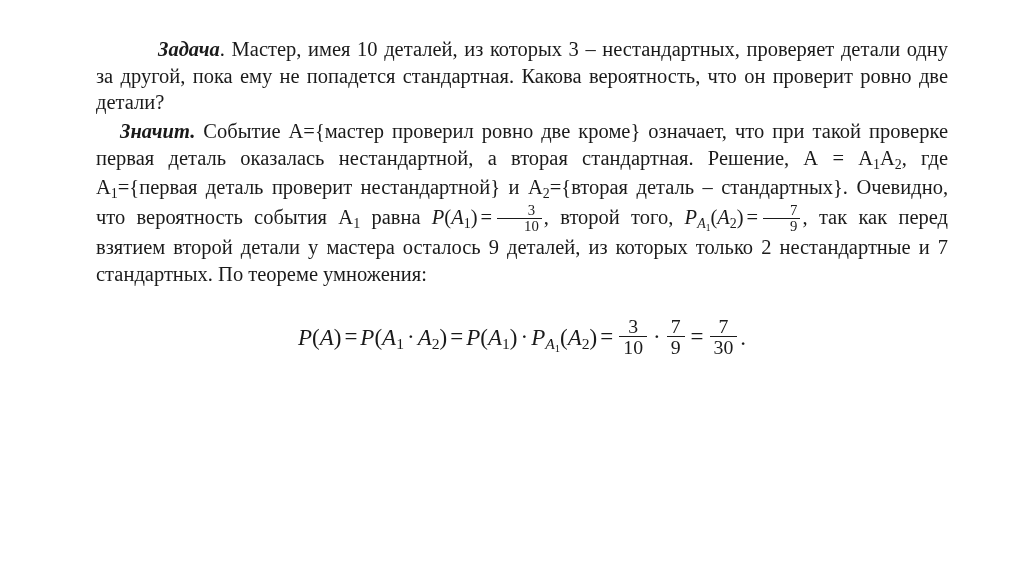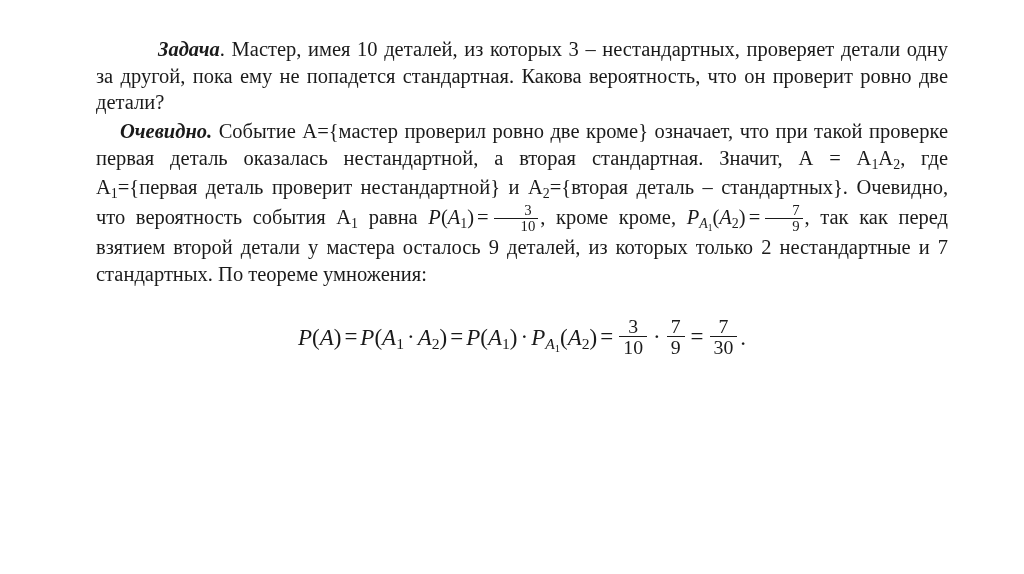--- a/index.html
+++ b/index.html
@@ -107,30 +107,30 @@
 
 <div class="page">
   <div class="content">
 
     <p class="para first">
       <span class="bold-italic">Задача</span><span>.</span>
       <span>Мастер, имея 10 деталей, из которых 3 – нестандартных, проверяет детали одну за другой, пока ему не попадется стандартная. Какова вероятность, что он проверит ровно две детали?</span>
     </p>
 
     <p class="para second">
-      <span class="bold-italic">Очевидно.</span>
+      <span class="bold-italic">Значит.</span>
       <span>Событие А={мастер проверил ровно две кроме} означает, что при такой проверке первая деталь оказалась нестандартной, а вторая стандартная.</span>
-      <span>Значит,</span>
+      <span>Решение,</span>
       <span class="nowrap"><span>А = А</span><sub>1</sub><span>А</span><sub>2</sub></span><span>, где</span>
       <span class="nowrap"><span>А</span><sub>1</sub><span>={первая деталь проверит нестандартной}</span></span>
       <span>и</span>
       <span class="nowrap"><span>А</span><sub>2</sub><span>={вторая деталь – стандартных}.</span></span>
       <span>Очевидно, что вероятность события А</span><sub>1</sub>
       <span>равна</span>
-      <span class="nowrap"><span class="mi">P</span><span>(</span><span class="mi">A</span><sub>1</sub><span>)</span><span class="op">=</span><span class="frac"><span class="num">3</span><span class="den">10</span></span></span><span>, кроме кроме,</span>
+      <span class="nowrap"><span class="mi">P</span><span>(</span><span class="mi">A</span><sub>1</sub><span>)</span><span class="op">=</span><span class="frac"><span class="num">3</span><span class="den">10</span></span></span><span>, второй того,</span>
       <span class="nowrap"><span class="mi">P</span><sub><span class="mi">A</span><sub>1</sub></sub><span>(</span><span class="mi">A</span><sub>2</sub><span>)</span><span class="op">=</span><span class="frac"><span class="num">7</span><span class="den">9</span></span></span><span>, так как перед взятием второй детали у мастера осталось 9 деталей, из которых только 2 нестандартные и 7 стандартных. По теореме умножения:</span>
     </p>
 
     <div class="display-math">
       <span class="mi">P</span><span>(</span><span class="mi">A</span><span>)</span><span class="op">=</span><span class="mi">P</span><span>(</span><span class="mi">A</span><sub>1</sub><span class="op">·</span><span class="mi">A</span><sub>2</sub><span>)</span><span class="op">=</span><span class="mi">P</span><span>(</span><span class="mi">A</span><sub>1</sub><span>)</span><span class="op">·</span><span class="mi">P</span><sub><span class="mi">A</span><sub>1</sub></sub><span>(</span><span class="mi">A</span><sub>2</sub><span>)</span><span class="op">=</span><span class="bigfrac"><span class="num">3</span><span class="den">10</span></span><span class="op">·</span><span class="bigfrac"><span class="num">7</span><span class="den">9</span></span><span class="op">=</span><span class="bigfrac"><span class="num">7</span><span class="den">30</span></span><span>.</span>
     </div>
 
   </div>
 </div>
 

